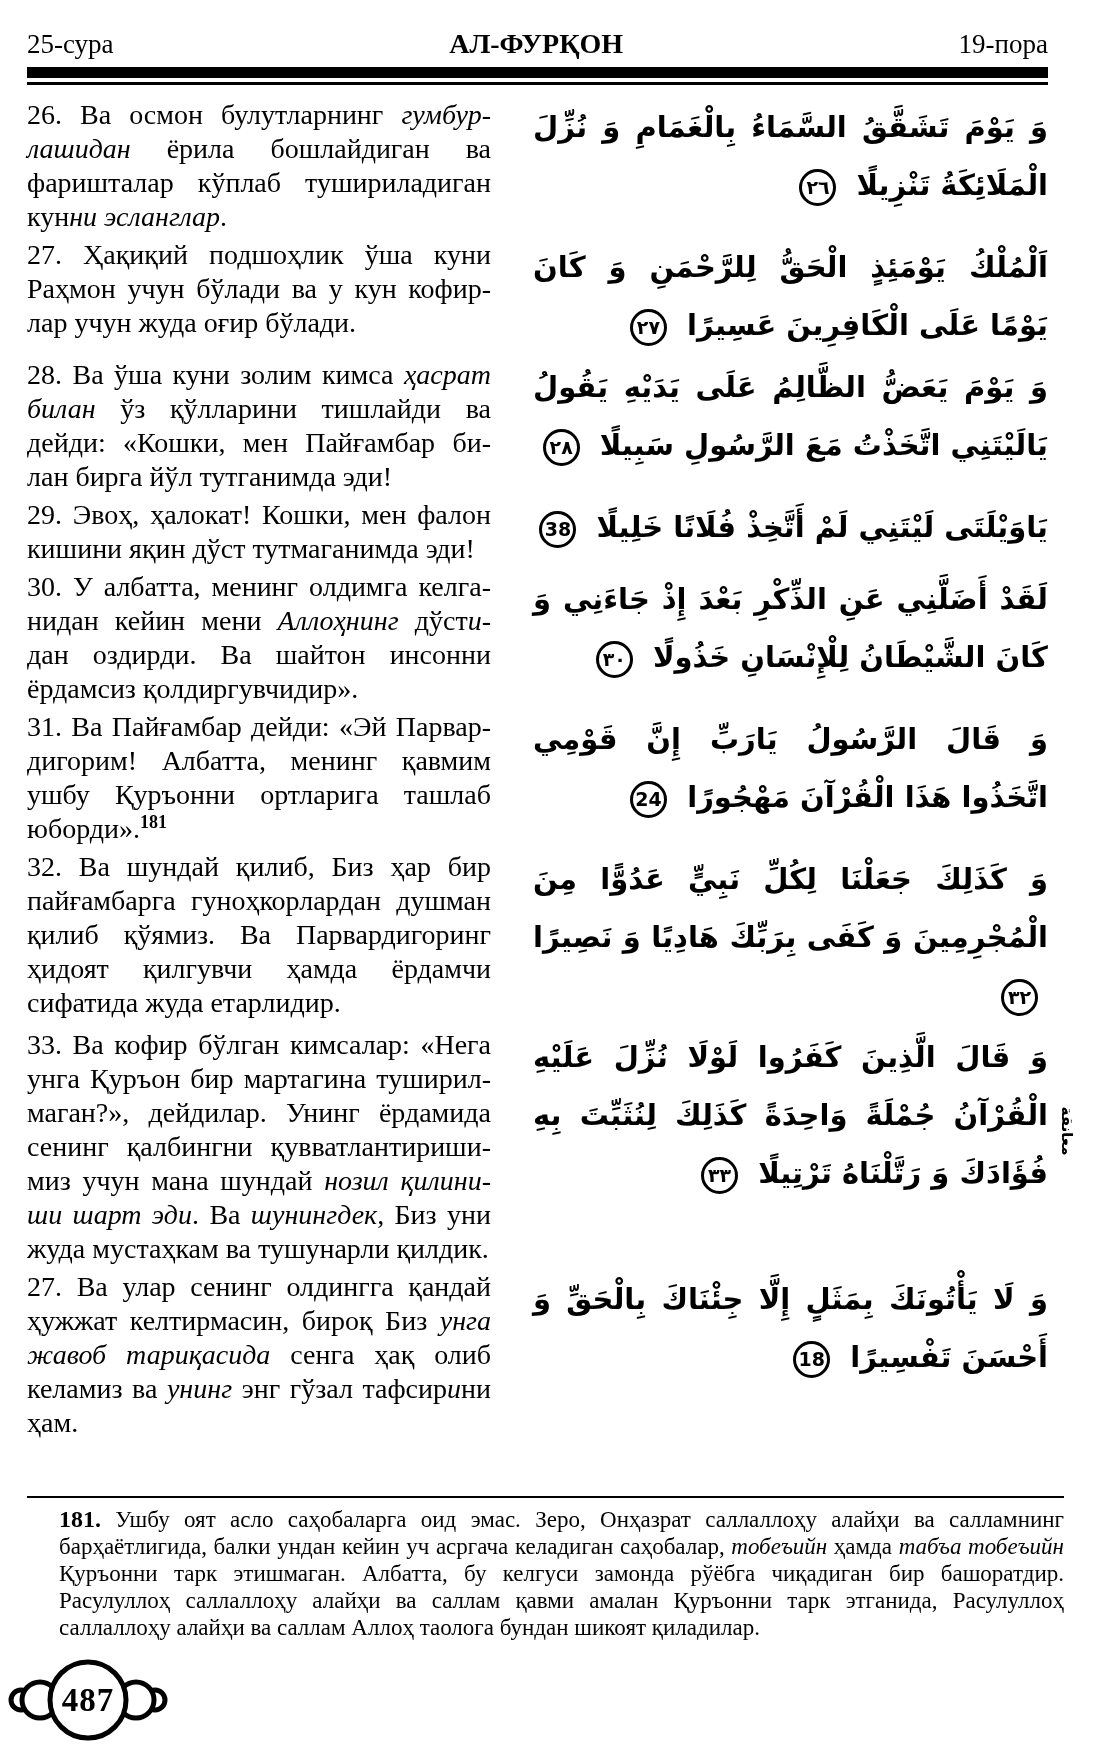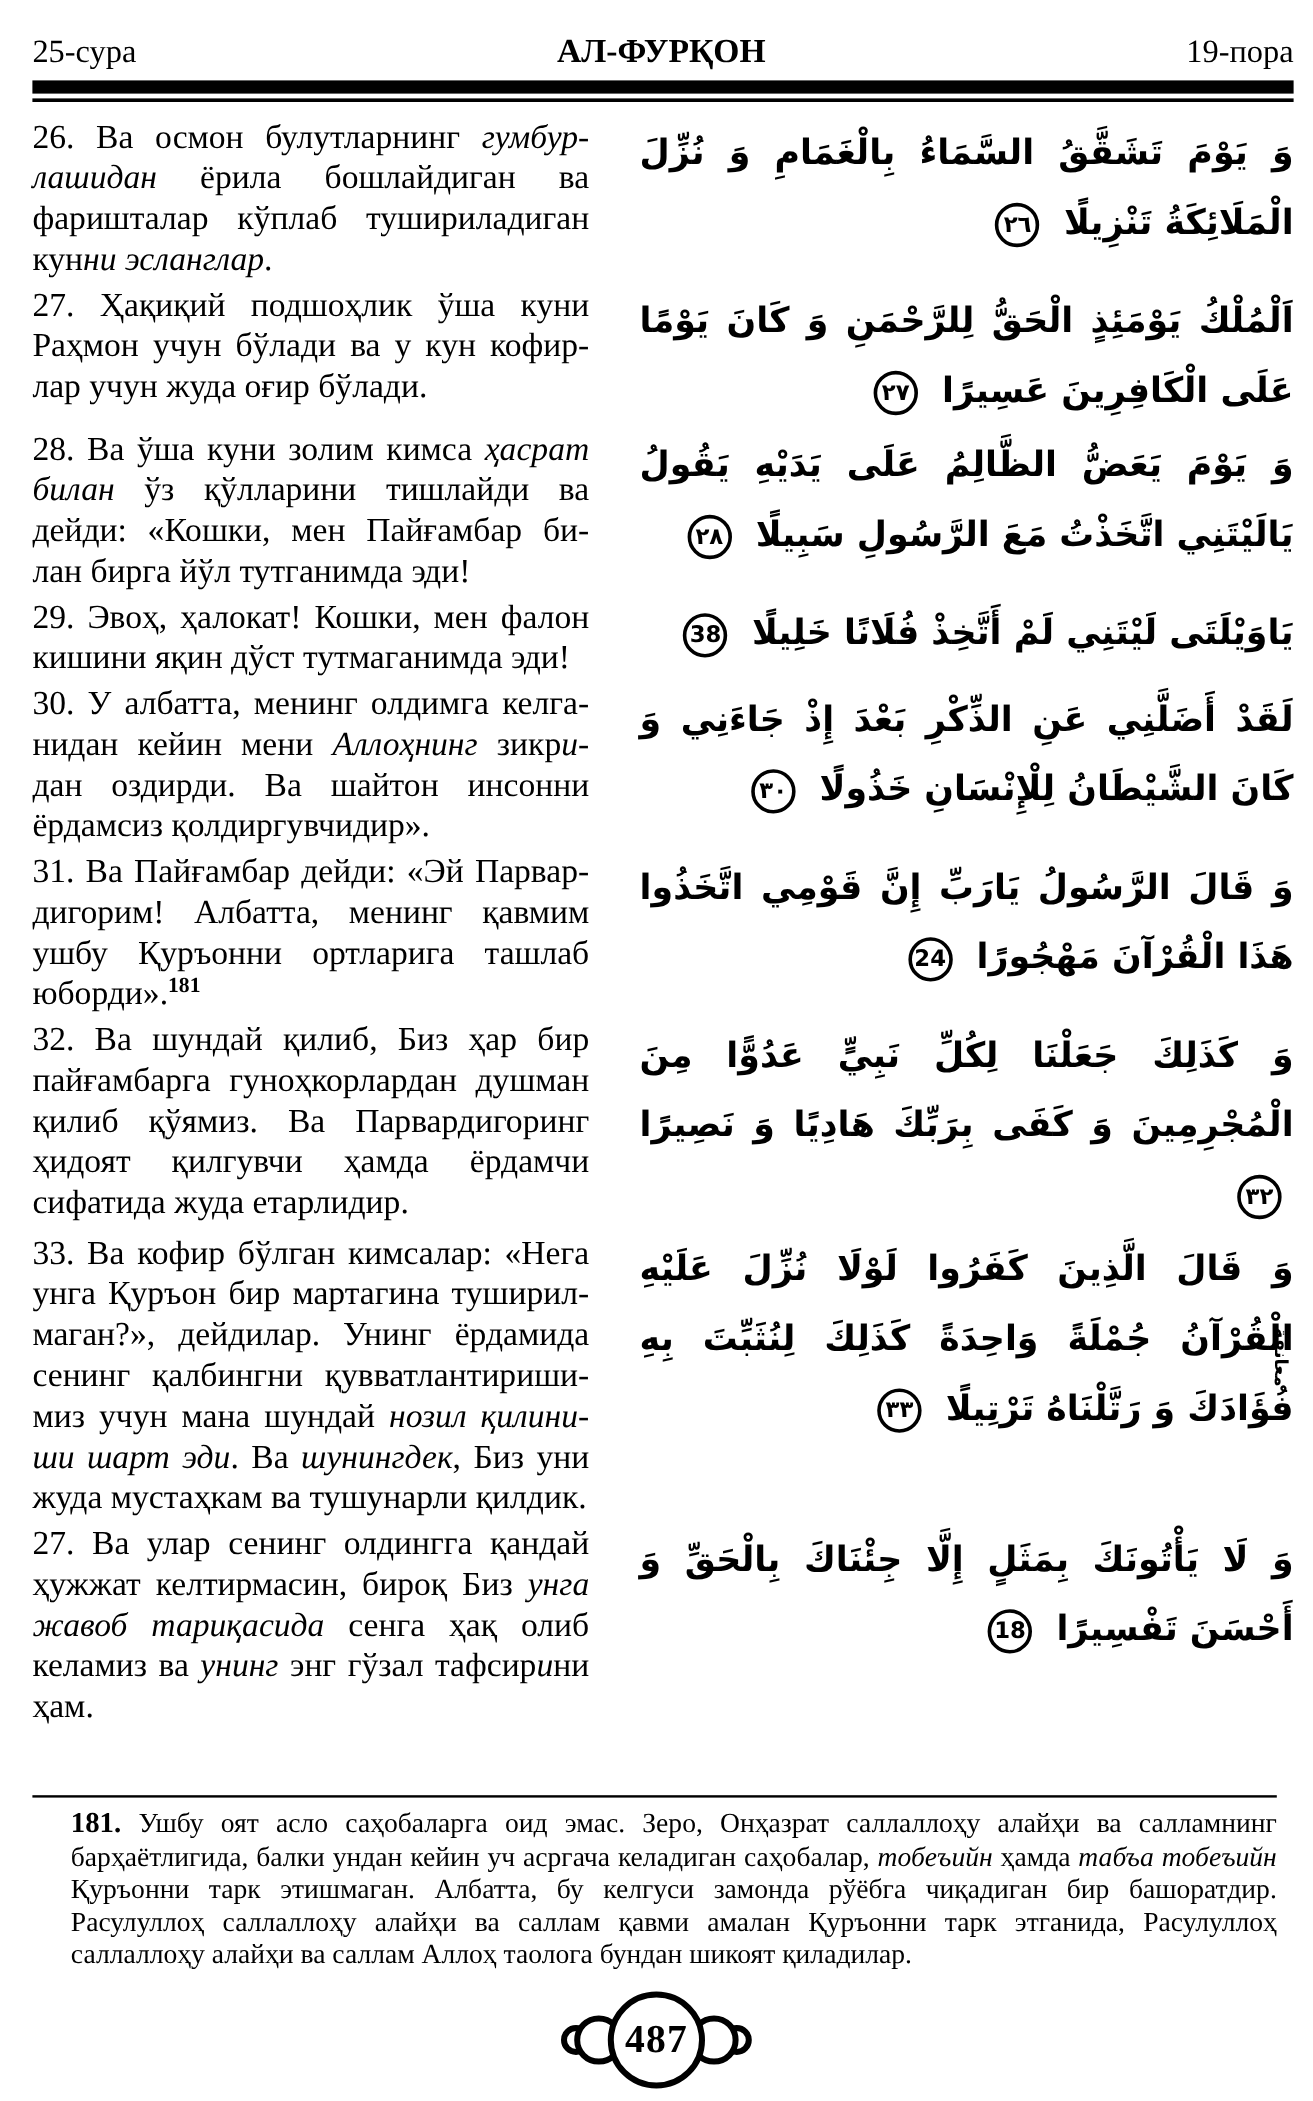--- a/index.html
+++ b/index.html
@@ -1,21 +1,21 @@
 <!DOCTYPE html>
 <html><head>
 <meta charset="utf-8">
 <style>
   * { margin:0; padding:0; box-sizing:border-box; }
   html,body { background:#ffffff; }
   body {
     width:1094px; height:1751px; overflow:hidden;
     color:#000; font-family:"Liberation Serif", serif;
   }
-  .page { position:relative; width:1094px; height:1751px; padding:28px 16px 0 27px; }
+  .page { position:relative; width:1094px; height:1751px; padding:28px 46px 0 27px; }
 
   
   .header { display:flex; justify-content:space-between; align-items:baseline; font-size:27px; }
   .header .center { font-weight:bold; font-size:28px; }
 
   
   .rule { margin-top:7px; }
   .rule .thick { height:11px; background:#000; }
   .rule .thin  { height:3px;  background:#000; margin-top:4px; }
 
@@ -53,21 +53,21 @@
 
   
   .footnote-sep { position:absolute; left:27px; right:30px; top:1496px; height:2px; background:#000; }
   .footnote {
     position:absolute; left:27px; right:30px; top:1506px;
     font-size:23px; line-height:27px; text-align:justify;margin-left:32px;
   }
   .footnote b { font-size:24px; }
 
   
-  .seal { position:absolute; left:0; right:0; top:1652px; display:flex; justify-content:center; }
+  .seal { position:absolute; left:0; right:0; top:1652px; display:flex; }
   .seal-wrap { position:relative; width:176px; height:96px; }
   .seal-num {
     position:absolute; left:0; top:0; width:176px; height:96px;
     display:flex; align-items:center; justify-content:center;
     font-size:33px; font-weight:bold; font-family:"Liberation Serif", serif;
     letter-spacing:1px;
   }
 </style>
 </head>
 <body>
@@ -112,21 +112,21 @@
 
     <div class="verse-row">
       <div class="uz"><span>29. Эвоҳ, ҳалокат! Кошки, мен фалон кишини яқин дўст тутмаганимда эди!</span></div>
       <div class="ar" dir="rtl">
         <span class="ar-text">يَاوَيْلَتَى لَيْتَنِي لَمْ أَتَّخِذْ فُلَانًا خَلِيلًا</span>
         <span class="ayah-circle">38</span>
       </div>
     </div>
 
     <div class="verse-row">
-      <div class="uz"><span>30. У албатта, менинг олдимга келга-нидан кейин мени </span><i>Аллоҳнинг</i><span> зикр</span><i>и</i><span>-дан оздирди. Ва шайтон инсонни ёрдамсиз қолдиргувчидир».</span></div>
+      <div class="uz"><span>30. У албатта, менинг олдимга келга-нидан кейин мени </span><i>Аллоҳнинг</i><span> дўст</span><i>и</i><span>-дан оздирди. Ва шайтон инсонни ёрдамсиз қолдиргувчидир».</span></div>
       <div class="ar" dir="rtl">
         <span class="ar-text">لَقَدْ أَضَلَّنِي عَنِ الذِّكْرِ بَعْدَ إِذْ جَاءَنِي وَ كَانَ الشَّيْطَانُ لِلْإِنْسَانِ خَذُولًا</span>
         <span class="ayah-circle">٣٠</span>
       </div>
     </div>
 
     <div class="verse-row">
       <div class="uz"><span>31. Ва Пайғамбар дейди: «Эй Парвар-дигорим! Албатта, менинг қавмим ушбу Қуръонни ортларига ташлаб юборди».</span><sup>181</sup></div>
       <div class="ar" dir="rtl">
         <span class="ar-text">وَ قَالَ الرَّسُولُ يَارَبِّ إِنَّ قَوْمِي اتَّخَذُوا هَذَا الْقُرْآنَ مَهْجُورًا</span>

